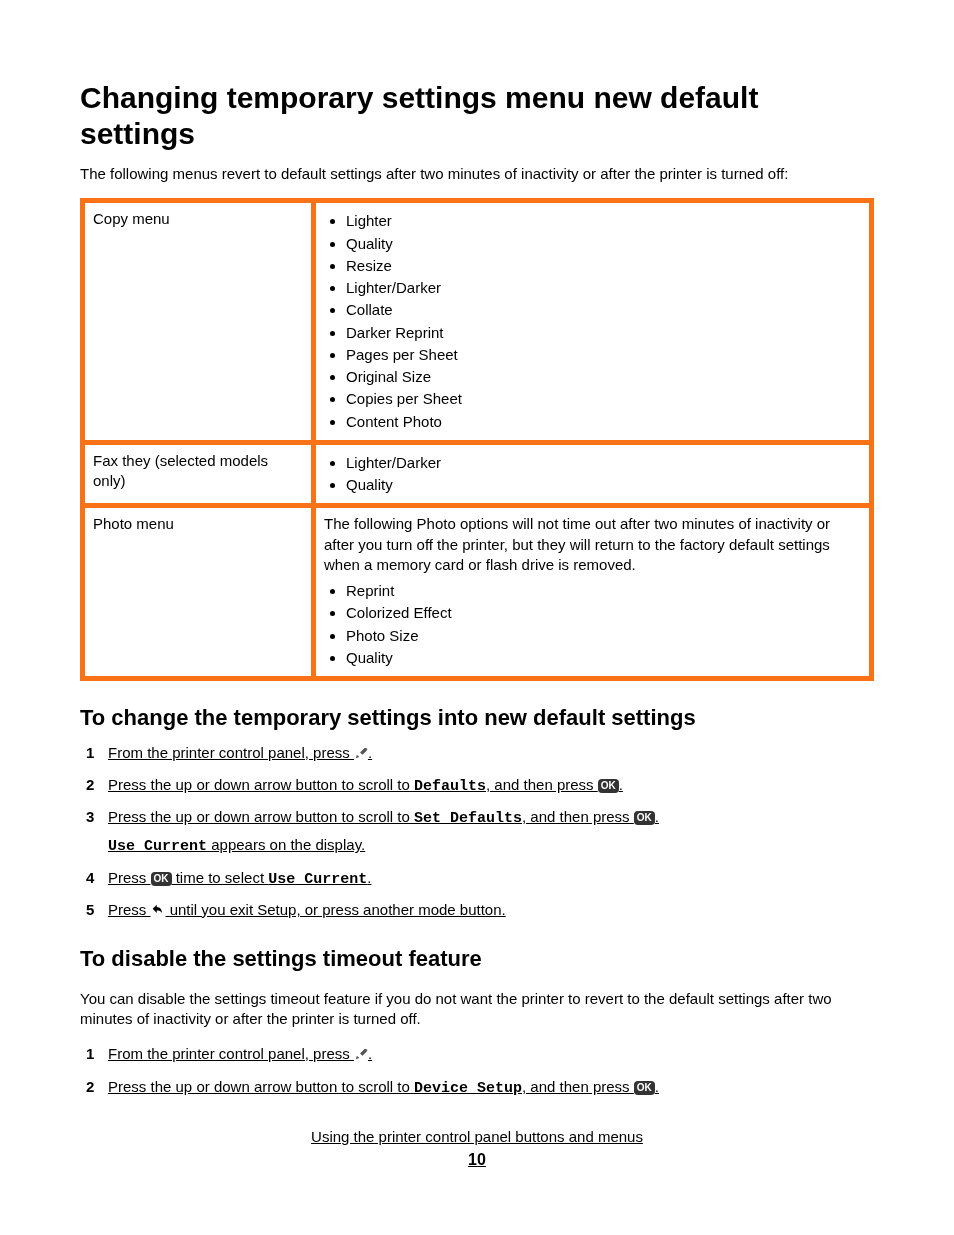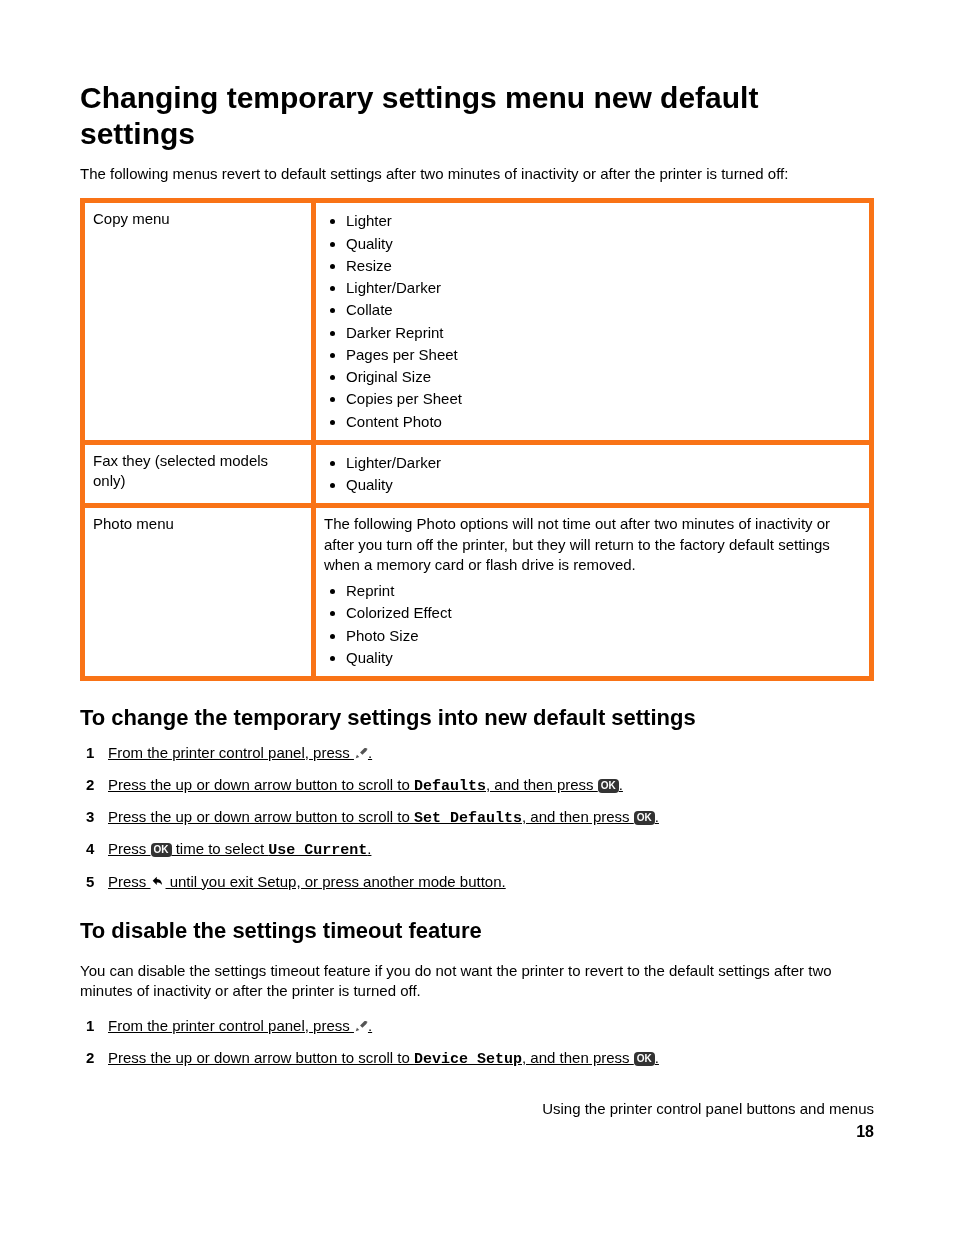--- a/index.html
+++ b/index.html
@@ -88,23 +88,24 @@
     padding: 1px 3px;
     border-radius: 4px;
     vertical-align: 1px;
     line-height: 1.2;
   }
   .icon {
     display: inline-block;
     vertical-align: -2px;
   }
   .footer {
-    text-align: right;
+    text-align: center;
     margin-top: 28px;
     font-family: "Trebuchet MS", Arial, sans-serif;
+    text-decoration: underline;
   }
   .footer-title {
     font-size: 15px;
   }
   .footer-page {
     font-weight: bold;
     font-size: 16px;
     margin-top: 2px;
   }
 </style>
@@ -164,20 +165,21 @@
   <li>
     <span>From the printer control panel, press </span><span class="icon"><svg width="14" height="14" viewBox="0 0 24 24">
           <path fill="#555" d="M22 6c0 .7-.1 1.4-.4 2l-7.2 7.2-4-4L17.6 4c.6-.3 1.3-.4 2-.4 1.3 0 2.4.5 3.3 1.3.1.3.1.7.1 1.1zM3 21l6-2-4-4-2 6z"></path>
         </svg></span><span>.</span>
   </li>
   <li>
     <span>Press the up or down arrow button to scroll to </span><span class="mono">Defaults</span><span>, and then press </span><span class="ok-badge">OK</span><span>.</span>
   </li>
   <li>
     <span>Press the up or down arrow button to scroll to </span><span class="mono">Set Defaults</span><span>, and then press </span><span class="ok-badge">OK</span><span>.</span>
+    <div class="sub"><span class="mono">Use Current</span><span> appears on the display.</span></div>
   </li>
   <li>
     <span>Press </span><span class="ok-badge">OK</span><span> time to select </span><span class="mono">Use Current</span><span>.</span>
   </li>
   <li>
     <span>Press </span><span class="icon"><svg width="15" height="14" viewBox="0 0 24 24">
           <path fill="#000" d="M9 7V3L2 10l7 7v-4c4 0 7 1 9 4 0-5-3-10-9-10z"></path>
         </svg></span><span> until you exit Setup, or press another mode button.</span>
   </li>
 </ol>
@@ -192,14 +194,14 @@
           <path fill="#555" d="M22 6c0 .7-.1 1.4-.4 2l-7.2 7.2-4-4L17.6 4c.6-.3 1.3-.4 2-.4 1.3 0 2.4.5 3.3 1.3.1.3.1.7.1 1.1zM3 21l6-2-4-4-2 6z"></path>
         </svg></span><span>.</span>
   </li>
   <li>
     <span>Press the up or down arrow button to scroll to </span><span class="mono">Device Setup</span><span>, and then press </span><span class="ok-badge">OK</span><span>.</span>
   </li>
 </ol>
 
 <div class="footer">
   <div class="footer-title">Using the printer control panel buttons and menus</div>
-  <div class="footer-page">18</div>
+  <div class="footer-page">10</div>
 </div>
 
 </body></html>

